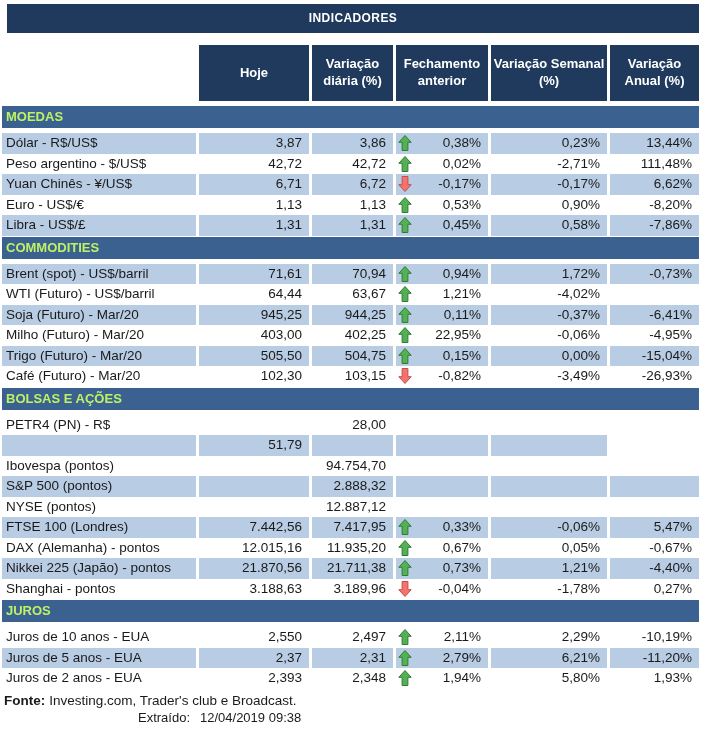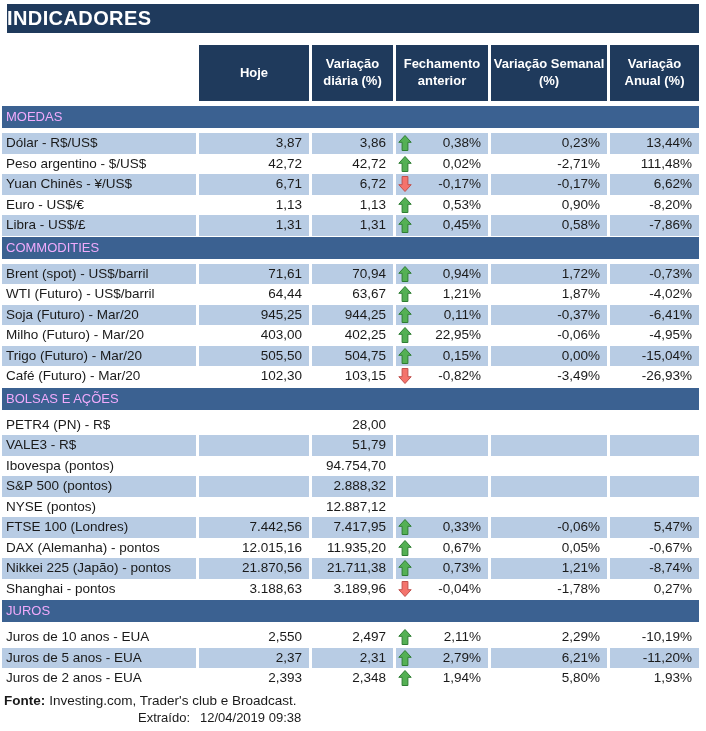--- a/index.html
+++ b/index.html
@@ -4,39 +4,39 @@
 <style>
   * { margin:0; padding:0; box-sizing:border-box; }
   html,body { background:#ffffff; }
   body {
     width:706px; height:731px; overflow:hidden; position:relative;
     font-family:"Liberation Sans", sans-serif; color:#1a1a1a;
   }
   .title-bar {
     margin:4px 7px 0 7px; height:29px; line-height:29px;
     background:var(--title-header-bg); color:#ffffff;
-    font-size:20px; font-weight:bold; text-align:left; letter-spacing:0.4px;
+    font-size:12px; font-weight:bold; text-align:center; letter-spacing:0.4px;
   }
   .grid6 {
     margin-left:2px; width:697px;
     display:grid; grid-template-columns:194px 110px 81px 92px 116px 89px;
     column-gap:3px;
   }
   .header-row { margin-top:12px; }
   .header-row .hcell {
     background:var(--title-header-bg); color:#ffffff; height:56px;
     font-size:13px; font-weight:bold; text-align:center; line-height:1.3;
     display:flex; align-items:center; justify-content:center; padding:0 2px;
   }
   .header-row .spacer { background:transparent; }
   #table-body { margin-top:5px; }
   .section-bar {
     margin:1px 0 5px 7px; width:697px; margin-left:2px;
     height:22px; line-height:22px; background:var(--section-header-bg);
-    color:#f0abfc; font-size:13px; font-weight:normal; padding-left:4px;
+    color:#bef264; font-size:13px; font-weight:bold; padding-left:4px;
   }
   .row { height:20.5px; align-items:center; font-size:13.5px;border-radius:10px; }
   .row .cell { height:20.5px; line-height:20.5px; background:transparent; white-space:nowrap; overflow:hidden; }
   .row.alt .cell { background:var(--row-alt-bg); }
   .row .label { padding-left:4px; }
   .row .num { text-align:right; padding-right:7px; }
   .row .diaria { position:relative; display:flex; align-items:center; justify-content:flex-end; }
   .trend { position:absolute; left:2px; top:50%; transform:translateY(-50%); display:inline-flex; }
   .footer-line1 { margin-top:3px; padding-left:4px; font-size:13.5px; line-height:17px; }
   .footer-line1 .bold { font-weight:bold; }
@@ -160,21 +160,20 @@
       <div class="cell num">64,44</div>
       <div class="cell num">63,67</div>
       <div class="cell num diaria">
         <span class="trend">
           <svg width="14" height="17" viewBox="0 0 14 17">
             <path d="M7 1 L13.2 7.8 L9.9 7.8 L9.9 16 L4.1 16 L4.1 7.8 L0.8 7.8 Z" fill="#54B054" stroke="#2E7D33" stroke-width="1"></path>
           </svg>
         </span>
         <span>1,21%</span>
       </div>
-      <div class="cell num">1,87%</div>
       <div class="cell num">-4,02%</div>
     </div>
     <div class="grid6 row alt">
       <div class="cell label">Soja (Futuro) - Mar/20</div>
       <div class="cell num">945,25</div>
       <div class="cell num">944,25</div>
       <div class="cell num diaria">
         <span class="trend">
           <svg width="14" height="17" viewBox="0 0 14 17">
             <path d="M7 1 L13.2 7.8 L9.9 7.8 L9.9 16 L4.1 16 L4.1 7.8 L0.8 7.8 Z" fill="#54B054" stroke="#2E7D33" stroke-width="1"></path>
@@ -235,21 +234,20 @@
       <div class="cell label">PETR4 (PN) - R$</div>
       <div class="cell num"></div>
       <div class="cell num">28,00</div>
       <div class="cell num diaria">
         <span></span>
       </div>
       <div class="cell num"></div>
       <div class="cell num"></div>
     </div>
     <div class="grid6 row alt">
-      <div class="cell label">VALE3 - R$</div>
       <div class="cell num"></div>
       <div class="cell num">51,79</div>
       <div class="cell num diaria">
         <span></span>
       </div>
       <div class="cell num"></div>
       <div class="cell num"></div>
     </div>
     <div class="grid6 row">
       <div class="cell label">Ibovespa (pontos)</div>
@@ -317,21 +315,21 @@
       <div class="cell num">21.711,38</div>
       <div class="cell num diaria">
         <span class="trend">
           <svg width="14" height="17" viewBox="0 0 14 17">
             <path d="M7 1 L13.2 7.8 L9.9 7.8 L9.9 16 L4.1 16 L4.1 7.8 L0.8 7.8 Z" fill="#54B054" stroke="#2E7D33" stroke-width="1"></path>
           </svg>
         </span>
         <span>0,73%</span>
       </div>
       <div class="cell num">1,21%</div>
-      <div class="cell num">-8,74%</div>
+      <div class="cell num">-4,40%</div>
     </div>
     <div class="grid6 row">
       <div class="cell label">Shanghai - pontos</div>
       <div class="cell num">3.188,63</div>
       <div class="cell num">3.189,96</div>
       <div class="cell num diaria">
         <span class="trend">
           <svg width="14" height="17" viewBox="0 0 14 17">
             <path d="M7 16 L13.2 9.2 L9.9 9.2 L9.9 1 L4.1 1 L4.1 9.2 L0.8 9.2 Z" fill="#F4736C" stroke="#C0504D" stroke-width="1"></path>
           </svg>

